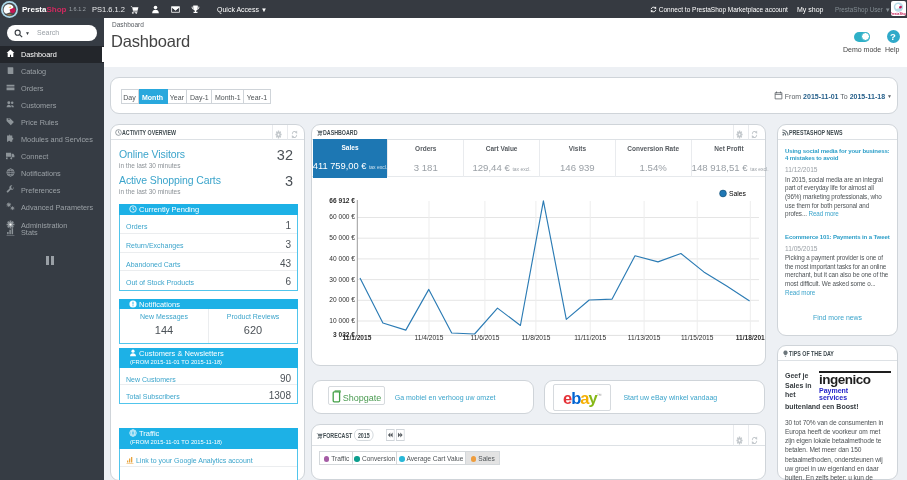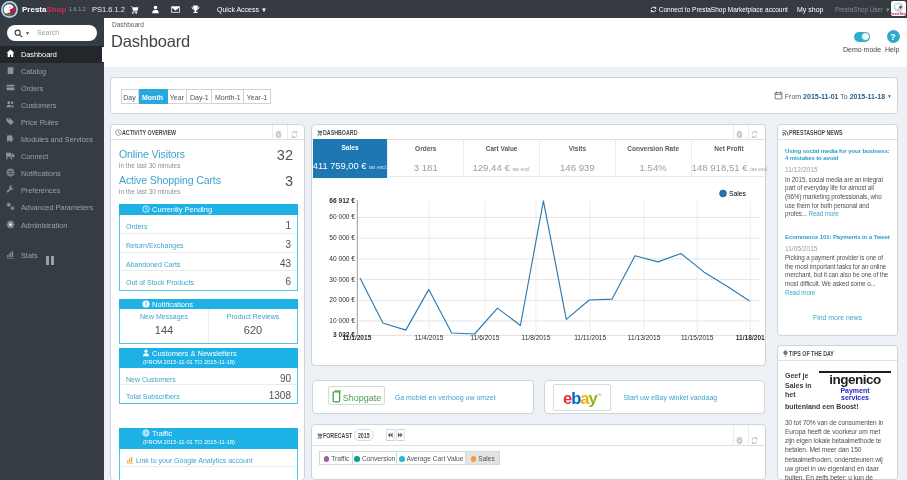--- a/index.html
+++ b/index.html
@@ -6,30 +6,30 @@
 #topbar{position:absolute;left:0;top:0;width:907px;height:18px;background:#363a41}
 #sidebar{position:absolute;left:0;top:18px;width:104px;height:462px;background:#363c44}
 #searchbox{position:absolute;left:7px;top:7px;width:90px;height:15.5px;background:#fff;border-radius:8px}
 #menu{position:absolute;left:0;top:0;width:104px}
 #menu>div{position:absolute;left:0;width:104px;height:17.1px;line-height:17.1px;font-size:7.3px;color:#9ba1a6;padding-left:6px;white-space:nowrap}
 #menu>div.act{background:#23262b;color:#fff}
 #menu>div.act:after{content:"";position:absolute;right:0;top:1px;width:2.5px;height:15px;background:#fff}
 #menu>div span{margin-left:6px}
 #menu>div.act span{color:#fff}
 #pghead{position:absolute;left:104px;top:18px;width:803px;height:48.7px;background:#fff}
-.panel{position:absolute;background:#fff;border:1px solid #cfd4d9;border-radius:4px}
+.panel{position:absolute;background:#fff;border:1px solid #cfd4d9;border-radius:9px}
 .phead{position:absolute;left:0;top:0;width:100%;height:15.2px;line-height:15.2px;border-bottom:1px solid #dde1e5;padding-left:4px;font-size:6.3px;font-weight:bold;color:#414c51;letter-spacing:0;white-space:nowrap}
 .phead>span{vertical-align:0;display:inline-block;transform:scaleX(.78);transform-origin:left;font-size:6.8px}
 .hic{position:absolute;right:20px;top:3px}.hdv1{position:absolute;right:31px;top:0;width:1px;height:15.2px;background:#e3e6e9}.hdv2{position:absolute;right:16px;top:0;width:1px;height:15.2px;background:#e3e6e9}
 .hic2{position:absolute;right:4.5px;top:3px}
 .biglink,.tl,.adlink,.ntitle,.nmore{color:#3ba4cb}
 .biglink{position:absolute;left:0;font-size:10.5px;letter-spacing:-.1px}
 .bignum{position:absolute;right:3px;font-size:14.5px;color:#4b5157}
 .sub{position:absolute;left:0;font-size:6.5px;color:#8b9196}
-.bar{position:absolute;left:0;width:179px;background:#1db1e6;color:#fff;font-size:7.5px;line-height:11px;padding-left:23px;white-space:nowrap}
+.bar{position:absolute;left:0;width:179px;background:#1db1e6;color:#fff;font-size:7.5px;line-height:11px;padding-left:10px;white-space:nowrap}
 .barsub{font-size:5.8px;line-height:7px;margin-left:1px}
 .tbl{position:absolute;left:0;width:179px;border:1px solid #51c5ec;border-top:0;background:#fff}
 .trow{position:relative;height:18.8px;border-bottom:1px solid #ebedef;line-height:18.8px;padding:0 6px;white-space:nowrap}
 .trow:last-child{border-bottom:0}
 .t3 .trow{height:17.3px;line-height:17.3px}
 .t3 .tv{line-height:17.3px;top:1.5px}
 .tl{font-size:7px}
 .tv{position:absolute;right:6px;top:2px;font-size:10px;color:#4b5157;line-height:18.8px}
 .cells{display:flex;height:35px}
 .cell{flex:1;text-align:center;border-right:1px solid #ebedef}
@@ -148,21 +148,21 @@
           <circle cx="5" cy="5" r="2.4"></circle>
           <path d="M5 1v8M1 5h8M2.2 2.2l5.6 5.6M7.8 2.2L2.2 7.8" stroke="#8d9499" stroke-width="1.6"></path>
           <circle cx="11.5" cy="11" r="2"></circle>
           <path d="M11.5 7.6v6.8M8.1 11h6.8M9.1 8.6l4.8 4.8M13.9 8.6l-4.8 4.8" stroke="#8d9499" stroke-width="1.4"></path>
         </svg><span>Advanced Parameters</span></div>
       <div style="top:198.49999999999997px"><svg width="9" height="9" viewBox="0 0 16 16" fill="#8d9499" style="vertical-align:-1px">
           <path d="M8 1v14M1 8h14M3.05 3.05l9.9 9.9M12.95 3.05l-9.9 9.9" stroke="#8d9499" stroke-width="3.1"></path>
           <circle cx="8" cy="8" r="4.9"></circle>
           <circle cx="8" cy="8" r="2" fill="#fff"></circle>
         </svg><span>Administration</span></div>
-      <div style="top:229px"><svg width="9" height="9" viewBox="0 0 16 16" fill="#8d9499" style="vertical-align:-1px">
+      <div style="top:206px"><svg width="9" height="9" viewBox="0 0 16 16" fill="#8d9499" style="vertical-align:-1px">
           <path d="M1 14h14v1H1zm1-5h2.6v4H2zm4-4h2.6v8H6zm4-3h2.6v11H10z"></path>
         </svg><span>Stats</span></div>
     </div>
  <div style="position:absolute;left:46px;top:238px;width:3px;height:9px;background:#9aa0a6"></div>
     <div style="position:absolute;left:51px;top:238px;width:3px;height:9px;background:#9aa0a6"></div>
 </div>
 
 <div id="pghead">
  <div style="position:absolute;left:8px;top:3px;font-size:6.5px;color:#565b60">Dashboard</div>
  <div style="position:absolute;left:7px;top:14px;font-size:16.5px;color:#444;letter-spacing:-.2px">Dashboard</div>
@@ -397,19 +397,19 @@
   <div class="nbody">Picking a payment provider is one of the most important tasks for an online merchant, but it can also be one of the most difficult. We asked some o... <a class="nmore">Read more</a></div>
   <div style="text-align:center;margin-top:17px;font-size:6.9px"><a class="nmore">Find more news</a></div>
  </div>
 </div>
 
 <div class="panel" style="left:777px;top:345px;width:121px;height:135px">
  <div class="phead"><svg width="7" height="7" viewBox="0 0 16 16" fill="#6c767b" style="vertical-align:-1px">
         <path d="M8 1a5 5 0 013 9c-.6.5-1 .9-1 1.7H6c0-.8-.4-1.2-1-1.7A5 5 0 018 1zM6.3 13h3.4v1.2H6.3zm.7 2h2v1h-2z"></path>
       </svg><span> TIPS OF THE DAY</span></div>
  <div style="position:absolute;left:7px;right:6px;top:22px">
-  <div style="float:right;width:72px;text-align:center;margin-top:3px">
+  <div style="float:right;width:72px;text-align:left;margin-top:3px">
     <div style="font-size:13.5px;font-weight:bold;color:#1e1e1e;letter-spacing:-.5px;line-height:12.5px;border-top:2px solid #1e1e1e;padding-top:1px">ingenico</div>
     <div style="font-size:7px;font-weight:bold;color:#2525c8;line-height:7.5px">Payment<br>services</div>
   </div>
   <div style="font-size:7px;font-weight:bold;color:#363c40;line-height:9.6px;padding-top:3px">Geef je Sales in het buitenland een Boost!</div>
   <div style="clear:both;font-size:6.6px;letter-spacing:-.1px;color:#4e5356;line-height:9.3px;margin-top:6.5px">30 tot 70% van de consumenten in Europa heeft de voorkeur om met zijn eigen lokale betaalmethode te betalen. Met meer dan 150 betaalmethoden, ondersteunen wij uw groei in uw eigenland en daar buiten. En zelfs beter: u kun de belangrijke betaalmethoden activeren met een</div>
  </div>
 </div>
 </body></html>

